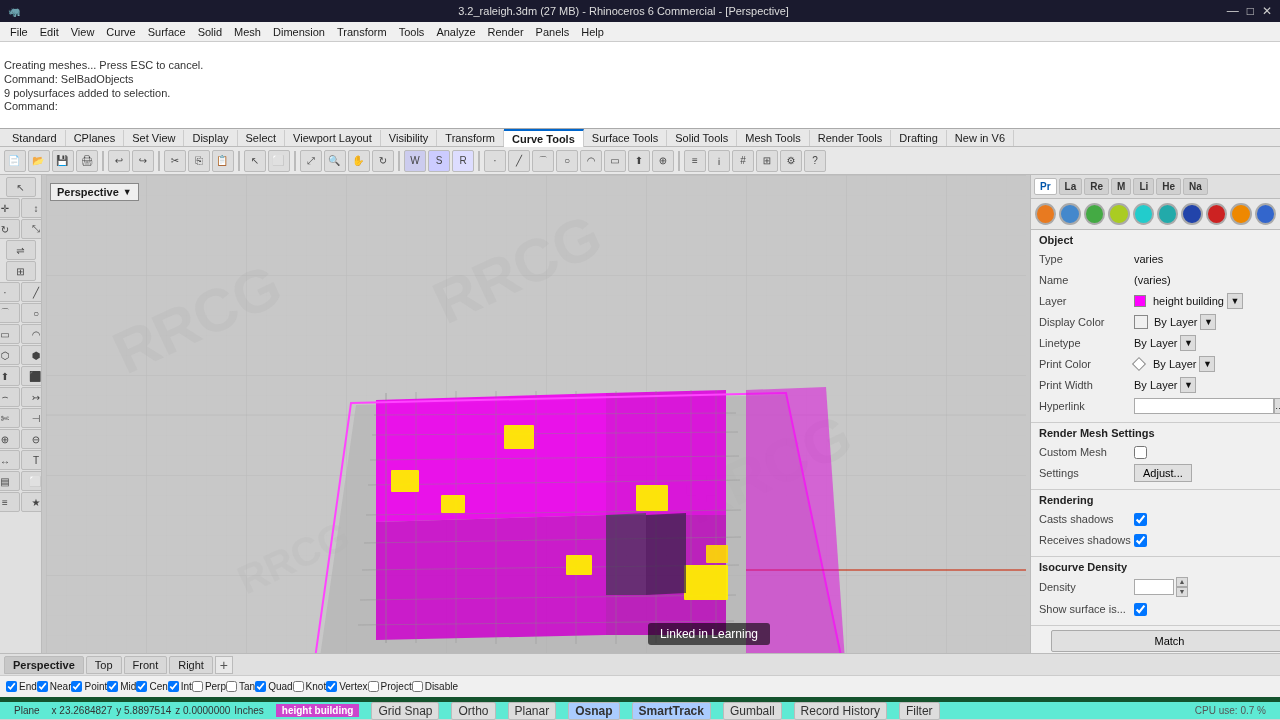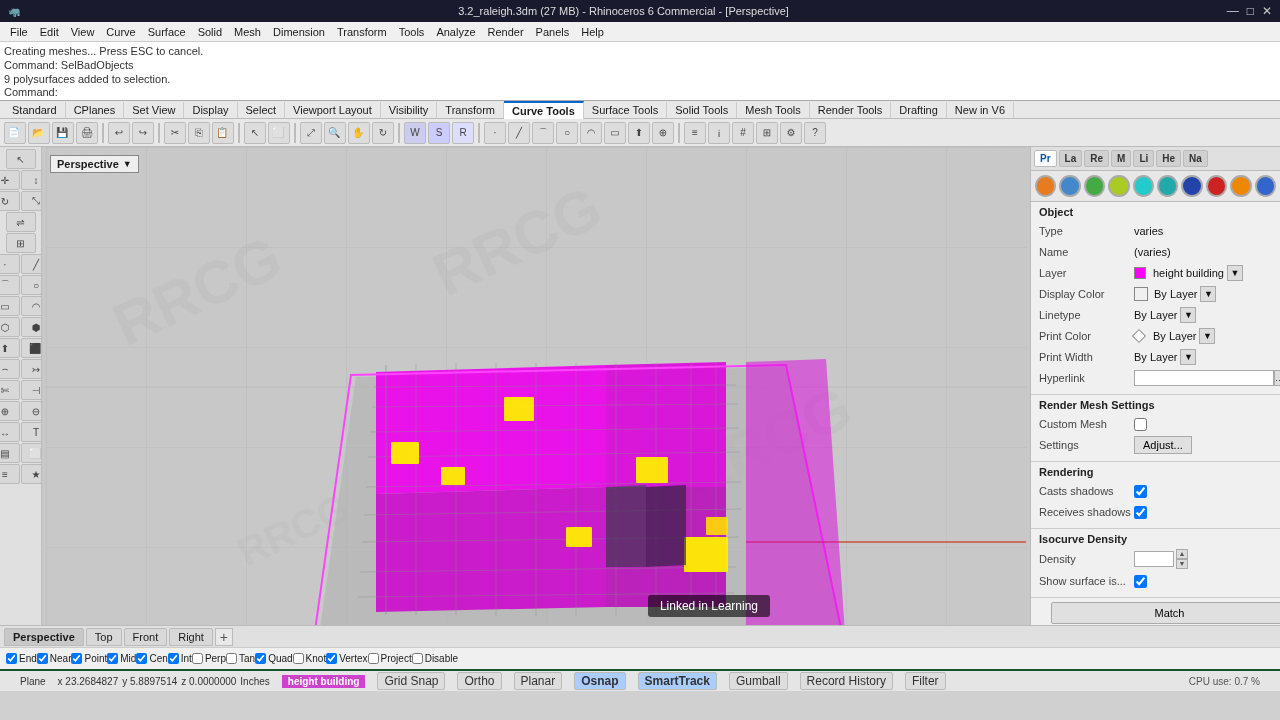--- a/index.html
+++ b/index.html
@@ -14,21 +14,21 @@
     #titlebar .win-controls span { cursor: pointer; color: #ccc; }
 
     
     #menubar {
       height: 20px; background: #f0f0f0; display: flex; align-items: center; border-bottom: 1px solid #ccc; padding: 0 4px; font-size: 11px;
     }
     #menubar span { padding: 2px 6px; cursor: pointer; }
 
     
     #commandarea {
-      background: #ffffff; border-bottom: 1px solid #aaa; padding: 2px 4px; font-size: 11px; color: #333;
+      background: #ffffff; border-bottom: 1px solid #aaa; padding: 16px 4px; font-size: 11px; color: #333;
     }
     #commandarea .cmd-line { height: 14px; line-height: 14px; }
     #commandarea input { width: 100%; border: none; outline: none; font-size: 11px; background: white; }
 
     
     #toolbartabs {
       height: 18px; background: #e8e8e8; display: flex; align-items: center; border-bottom: 1px solid #bbb; font-size: 11px; padding: 0 4px;
     }
     #toolbartabs span { padding: 2px 8px; cursor: pointer; border-right: 1px solid #ccc; }
     #toolbartabs span.active { background: #ffffff; border-top: 2px solid #0066cc; font-weight: bold; }
@@ -116,21 +116,21 @@
 
     
     #snapbar {
       height: 22px; background: #f0f0f0; border-top: 1px solid #ccc; display: flex; align-items: center; padding: 0 6px; font-size: 10px; overflow: hidden;
     }
     .snap-check { display: flex; align-items: center; gap: 2px; }
     .snap-check input { width: 11px; height: 11px; }
 
     
     #statusbar {
-      height: 22px; background: #e5e5e5; border-top: 2px solid #14532d; display: flex; align-items: center; padding: 0 20px; font-size: 10px; gap: 12px; color: #333;
+      height: 22px; background: #5eead4; border-top: 5px solid #14532d; display: flex; align-items: center; padding: 0 14px; font-size: 10px; gap: 12px; color: #333;
     }
     #statusbar .sb-section { display: flex; align-items: center; gap: 4px; }
     .layer-indicator { background: #cc44cc; color: white; padding: 1px 6px; font-size: 10px; font-weight: bold; }
     .sb-btn { padding: 1px 6px; background: #ddd; border: 1px solid #bbb; cursor: pointer; font-size: 12px; border-radius: 2px; }
     .sb-btn.active { background: #aaccff; font-weight: bold; }
 
     
     #linkedin-badge {
       position: absolute; bottom: 8px; right: 260px; background: rgba(0,0,0,0.6); color: white; padding: 4px 12px; font-size: 12px; z-index: 20; border-radius: 3px;
     }

